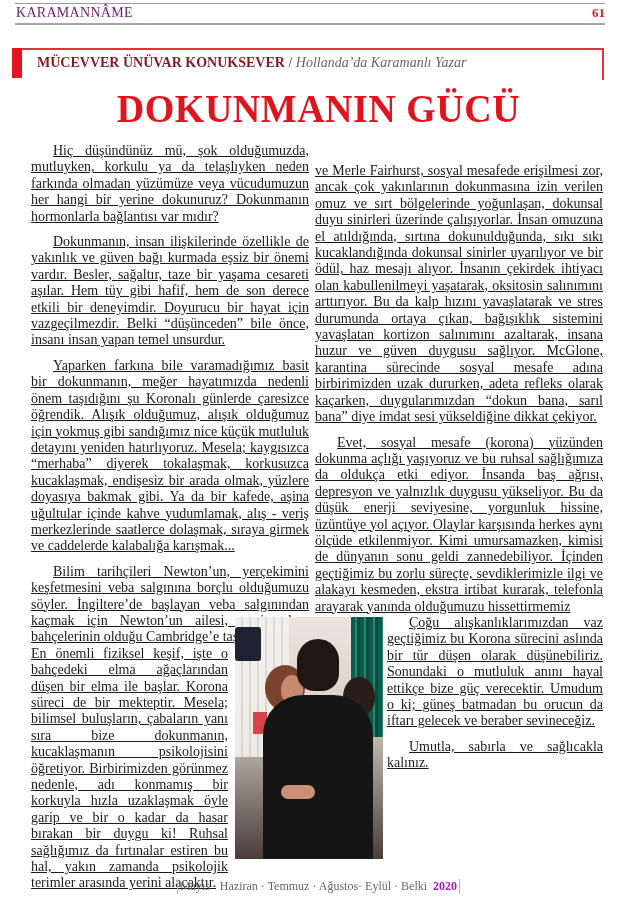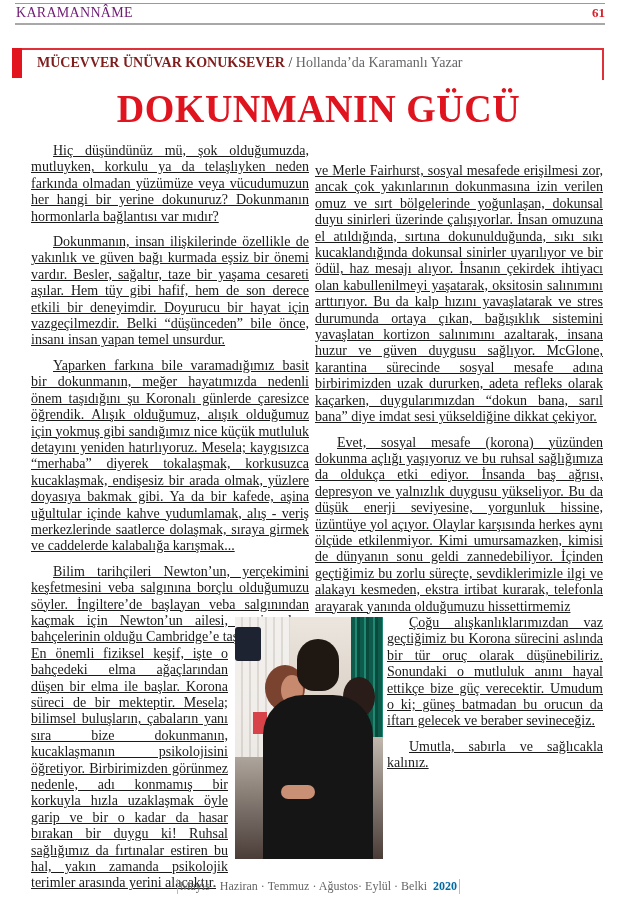--- a/index.html
+++ b/index.html
@@ -9,21 +9,21 @@
          border-top:1px solid #9a9a9a; border-bottom:2px solid #a8a8a8; }
   .running-head .mag { position:absolute; left:1px; top:1px; font-size:14px; letter-spacing:0.3px; color:#701a75; }
   .running-head .pgno { position:absolute; right:0; top:1px; font-size:13px; font-weight:bold; color:#d9202b; }
 
   .byline-box { position:absolute; left:12px; top:48px; width:590px; height:30px;
          border-top:2px solid #e0303a; border-right:2px solid #e0303a; }
   .byline-bar { position:absolute; left:0; top:-2px; width:10px; height:30px; background:#e2141e; }
   .byline { position:absolute; left:25px; top:5px; font-size:14px; white-space:nowrap; }
   .byline .author { font-weight:bold; color:#7f1d1d; }
   .byline .sep { color:#333; }
-  .byline .role { color:#666;margin-top:20px; }
+  .byline .role { font-style:italic; color:#666;margin-top:20px; }
 
   .headline { position:absolute; left:0; top:86px; width:637px; text-align:center;
          font-size:38px; font-weight:bold; color:#e0141e; letter-spacing:0.5px;
          transform:scaleY(1.05); }
 
   .col { position:absolute; font-size:14px; line-height:16.4px; text-align:justify; hyphens:manual; }
   .col-left { left:31px; top:143px; width:278px; }
   .col-right { left:315px; top:143px; width:288px;margin-top:20px; }
   .col p { margin:0 0 9px 0; text-indent:22px;text-decoration:underline; }
   .col p.cont { text-indent:0; }
@@ -45,21 +45,21 @@
          background:#1e1712; border-radius:22px 22px 18px 18px; }
   .photo .woman-head { position:absolute; left:30px; top:48px; width:40px; height:46px;
          background:#7a4330; border-radius:50%; }
   .photo .woman-face { position:absolute; left:46px; top:58px; width:22px; height:30px; background:#c88a6e; border-radius:50%; }
   .photo .woman2-head { position:absolute; left:108px; top:60px; width:32px; height:40px; background:#2a1c18; border-radius:50%; }
   .photo .hand { position:absolute; left:46px; top:168px; width:34px; height:14px; background:#c99075; border-radius:8px; }
   .photo .red-top { position:absolute; left:18px; top:95px; width:14px; height:22px; background:#d8434a; }
 
   .footer { position:absolute; left:0; top:879px; width:637px; text-align:center; font-size:12px; color:#666; }
   .footer .inner { display:inline-block; border-left:1px solid #bbb; border-right:1px solid #bbb; padding:0 2px; }
-  .footer .year { font-weight:bold; color:#0369a1; }
+  .footer .year { font-weight:bold; color:#a21caf; }
 </style>
 </head>
 <body>
 
 <div class="running-head">
   <span class="mag">KARAMANNÂME</span>
   <span class="pgno">61</span>
 </div>
 
 <div class="byline-box">
@@ -76,21 +76,21 @@
   <p>Dokunmanın, insan ilişkilerinde özellikle de yakınlık ve güven bağı kurmada eşsiz bir önemi vardır. Besler, sağaltır, taze bir yaşama cesareti aşılar. Hem tüy gibi hafif, hem de son derece etkili bir deneyimdir. Doyurucu bir hayat için vazgeçilmezdir. Belki “düşünceden” bile önce, insanı insan yapan temel unsurdur.</p>
   <p>Yaparken farkına bile varamadığımız basit bir dokunmanın, meğer hayatımızda nedenli önem taşıdığını şu Koronalı günlerde çaresizce öğrendik. Alışık olduğumuz, alışık olduğumuz için yokmuş gibi sandığımız nice küçük mutluluk detayını yeniden hatırlıyoruz. Mesela; kaygısızca “merhaba” diyerek tokalaşmak, korkusuzca kucaklaşmak, endişesiz bir arada olmak, yüzlere doyasıya bakmak gibi. Ya da bir kafede, aşina uğultular içinde kahve yudumlamak, alış - veriş merkezlerinde saatlerce dolaşmak, sıraya girmek ve caddelerde kalabalığa karışmak...</p>
   <p style="margin-bottom:0">Bilim tarihçileri Newton’un, yerçekimini keşfetmesini veba salgınına borçlu olduğumuzu söyler. İngiltere’de başlayan veba salgınından kaçmak için Newton’un ailesi, geniş elma bahçelerinin olduğu Cambridge’e taşınır.</p>
   <p class="cont narrow-l">En önemli fiziksel keşif, işte o bahçedeki elma ağaçlarından düşen bir elma ile başlar. Korona süreci de bir mekteptir. Mesela; bilimsel buluşların, çabaların yanı sıra bize dokunmanın, kucaklaşmanın psikolojisini öğretiyor. Birbirimizden görünmez nedenle, adı konmamış bir korkuyla hızla uzaklaşmak öyle garip ve bir o kadar da hasar bırakan bir duygu ki! Ruhsal sağlığımız da fırtınalar estiren bu hal, yakın zamanda psikolojik terimler arasında yerini alacaktır.</p>
 
 </div>
 
 <div class="col col-right">
   <p class="cont">ve Merle Fairhurst, sosyal mesafede erişilmesi zor, ancak çok yakınlarının dokunmasına izin verilen omuz ve sırt bölgelerinde yoğunlaşan, dokunsal duyu sinirleri üzerinde çalışıyorlar. İnsan omuzuna el atıldığında, sırtına dokunulduğunda, sıkı sıkı kucaklandığında dokunsal sinirler uyarılıyor ve bir ödül, haz mesajı alıyor. İnsanın çekirdek ihtiyacı olan kabullenilmeyi yaşatarak, oksitosin salınımını arttırıyor. Bu da kalp hızını yavaşlatarak ve stres durumunda ortaya çıkan, bağışıklık sistemini yavaşlatan kortizon salınımını azaltarak, insana huzur ve güven duygusu sağlıyor. McGlone, karantina sürecinde sosyal mesafe adına birbirimizden uzak dururken, adeta refleks olarak kaçarken, duygularımızdan “dokun bana, sarıl bana” diye imdat sesi yükseldiğine dikkat çekiyor.</p>
   <p style="margin-bottom:0">Evet, sosyal mesafe (korona) yüzünden dokunma açlığı yaşıyoruz ve bu ruhsal sağlığımıza da oldukça etki ediyor. İnsanda baş ağrısı, depresyon ve yalnızlık duygusu yükseliyor. Bu da düşük enerji seviyesine, yorgunluk hissine, üzüntüye yol açıyor. Olaylar karşısında herkes aynı ölçüde etkilenmiyor. Kimi umursamazken, kimisi de dünyanın sonu geldi zannedebiliyor. İçinden geçtiğimiz bu zorlu süreçte, sevdiklerimizle ilgi ve alakayı kesmeden, ekstra irtibat kurarak, telefonla arayarak yanında olduğumuzu hissettirmemiz</p>
-  <p class="narrow-r" style="width:216px">Çoğu alışkanlıklarımızdan vaz geçtiğimiz bu Korona sürecini aslında bir tür oruç olarak düşünebiliriz. Sonundaki o mutluluk anını hayal ettikçe bize güç verecektir. Umudum o ki; güneş batmadan bu orucun da iftarı gelecek ve beraber sevineceğiz.</p>
+  <p class="narrow-r" style="width:216px">Çoğu alışkanlıklarımızdan vaz geçtiğimiz bu Korona sürecini aslında bir tür düşen olarak düşünebiliriz. Sonundaki o mutluluk anını hayal ettikçe bize güç verecektir. Umudum o ki; güneş batmadan bu orucun da iftarı gelecek ve beraber sevineceğiz.</p>
   <p class="narrow-r" style="width:216px">Umutla, sabırla ve sağlıcakla kalınız.</p>
 </div>
 
 <div class="photo" title="Two people embracing at an indoor gathering">
   <div class="bg-wall"></div>
   <div class="curtain-l"></div>
   <div class="curtain-r"></div>
   <div class="camera"></div>
   <div class="red-top"></div>
   <div class="woman-head"></div>

